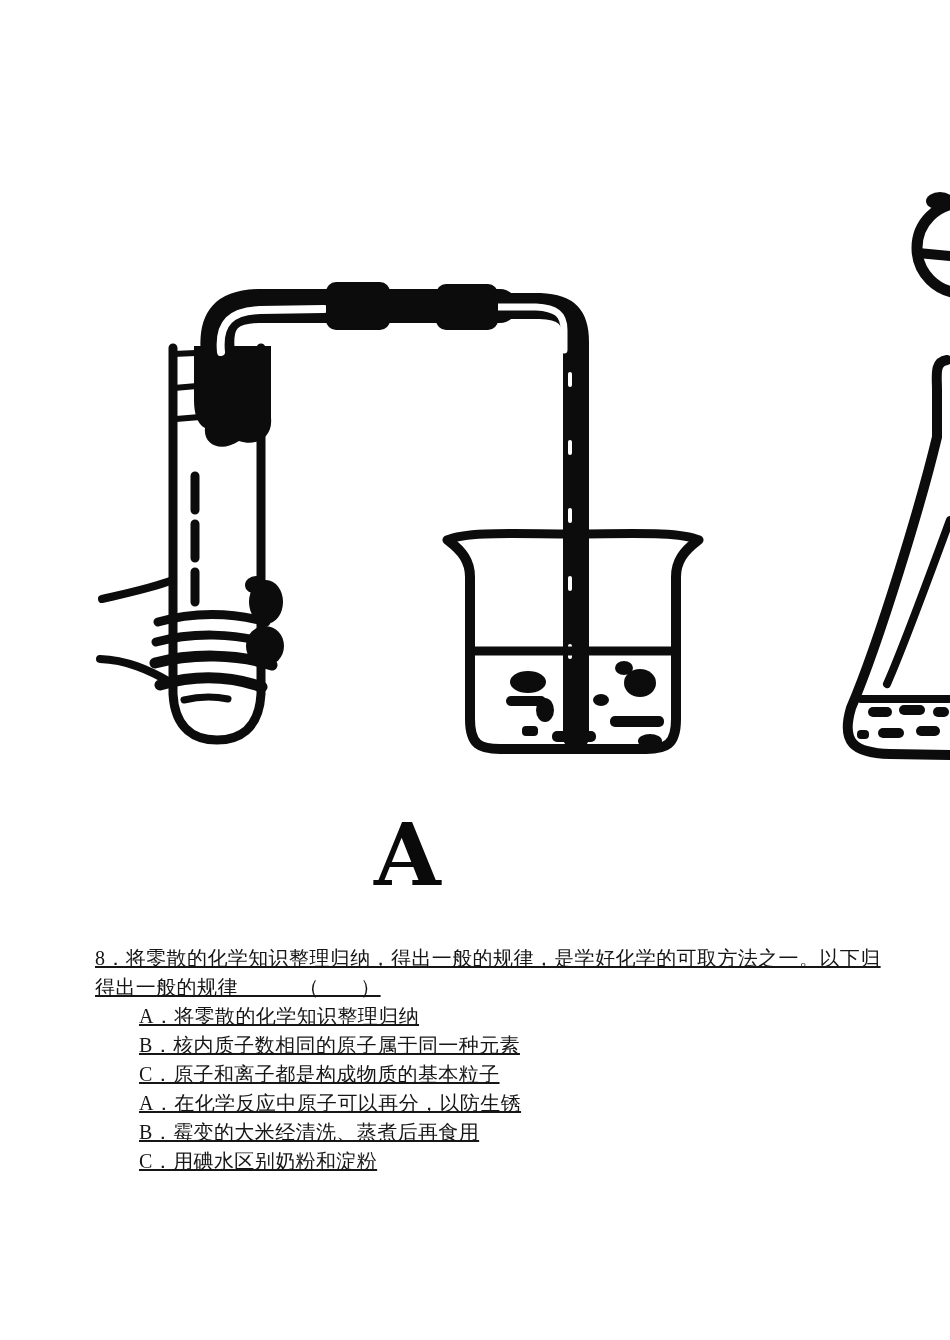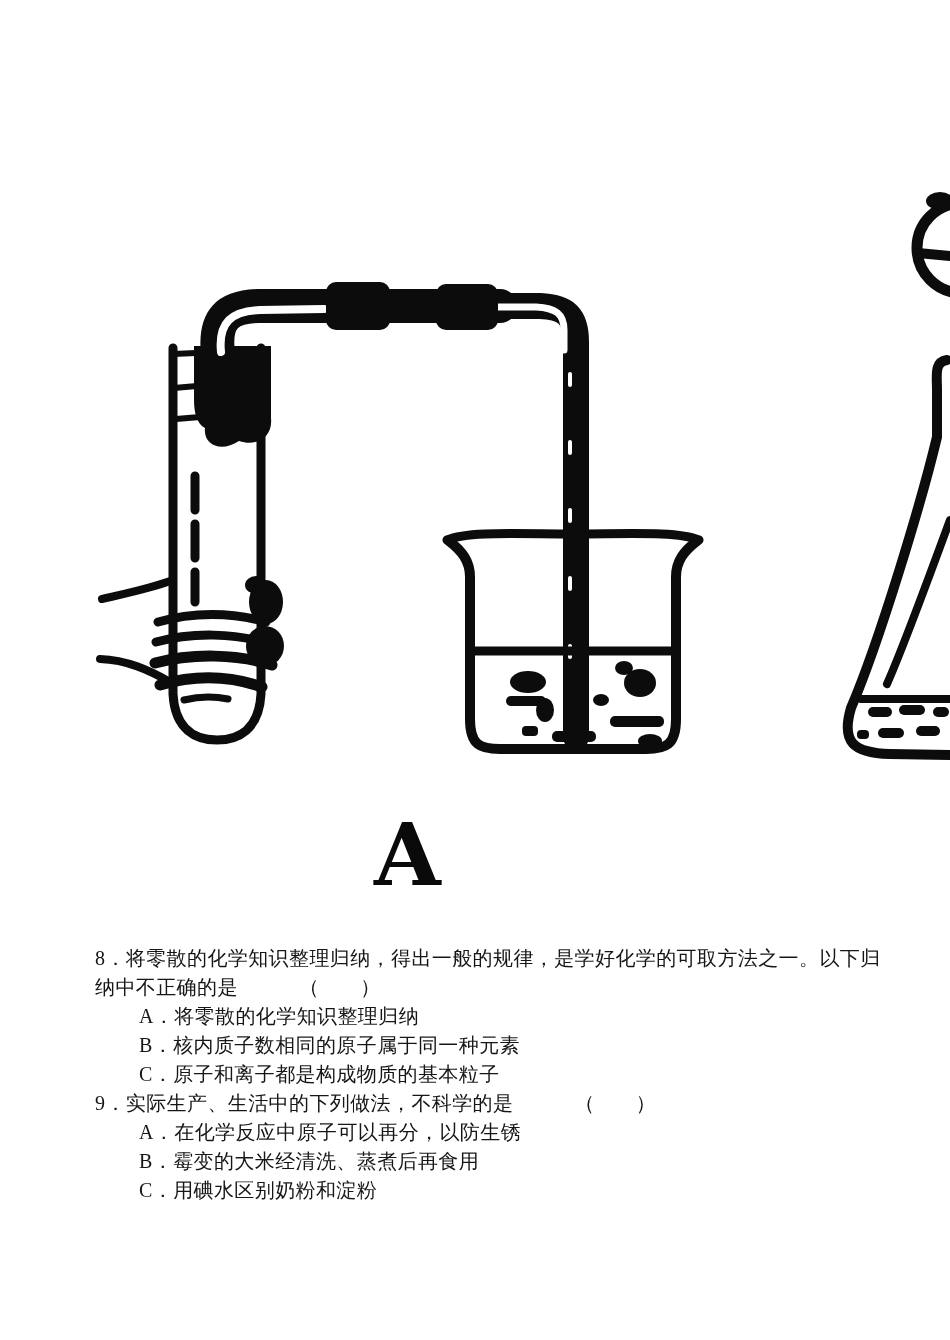--- a/index.html
+++ b/index.html
@@ -11,21 +11,21 @@
   .figure-svg { position:absolute; left:0; top:0; }
   .fig-label {
     position:absolute; left:374px; top:812px;
     font-family:"DejaVu Serif",serif; font-weight:bold;
     font-size:86px; line-height:1; color:#0a0a0a;
   }
   .textblock {
     position:absolute; left:95px; top:944px; width:800px;
     color:#161616; font-size:20px; letter-spacing:0.4px;
   }
-  .tline { height:29px; line-height:29px; white-space:pre; }
+  .tline { height:29px; line-height:29px; white-space:pre;text-decoration:underline; }
   .opt   { padding-left:44px; }
 </style>
 </head>
 <body>
 
 <div class="page">
 
   <svg class="figure-svg" width="950" height="940" viewBox="0 0 950 940" fill="none" stroke="#0c0c0c" stroke-linecap="round" stroke-linejoin="round">
 
     <g>
@@ -94,23 +94,22 @@
       <circle cx="962" cy="248" r="45" stroke-width="11"></circle>
       <path d="M 918,253 L 950,256" stroke-width="10"></path>
       <ellipse cx="940" cy="201" rx="14" ry="9" fill="#0c0c0c" stroke="none"></ellipse>
     </g>
   </svg>
 
   <div class="fig-label">A</div>
 
   <div class="textblock">
     <div class="tline">8．将零散的化学知识整理归纳，得出一般的规律，是学好化学的可取方法之一。以下归</div>
-    <div class="tline">纳中不正确的是　　　（　　）</div>
+    <div class="tline">得出一般的规律　　　（　　）</div>
     <div class="tline opt">A．将零散的化学知识整理归纳</div>
     <div class="tline opt">B．核内质子数相同的原子属于同一种元素</div>
     <div class="tline opt">C．原子和离子都是构成物质的基本粒子</div>
-    <div class="tline">9．实际生产、生活中的下列做法，不科学的是　　　（　　）</div>
     <div class="tline opt">A．在化学反应中原子可以再分，以防生锈</div>
     <div class="tline opt">B．霉变的大米经清洗、蒸煮后再食用</div>
     <div class="tline opt">C．用碘水区别奶粉和淀粉</div>
   </div>
 
 </div>
 
 </body></html>

